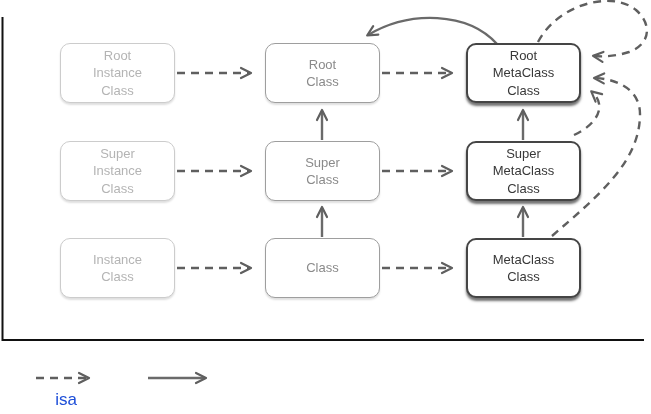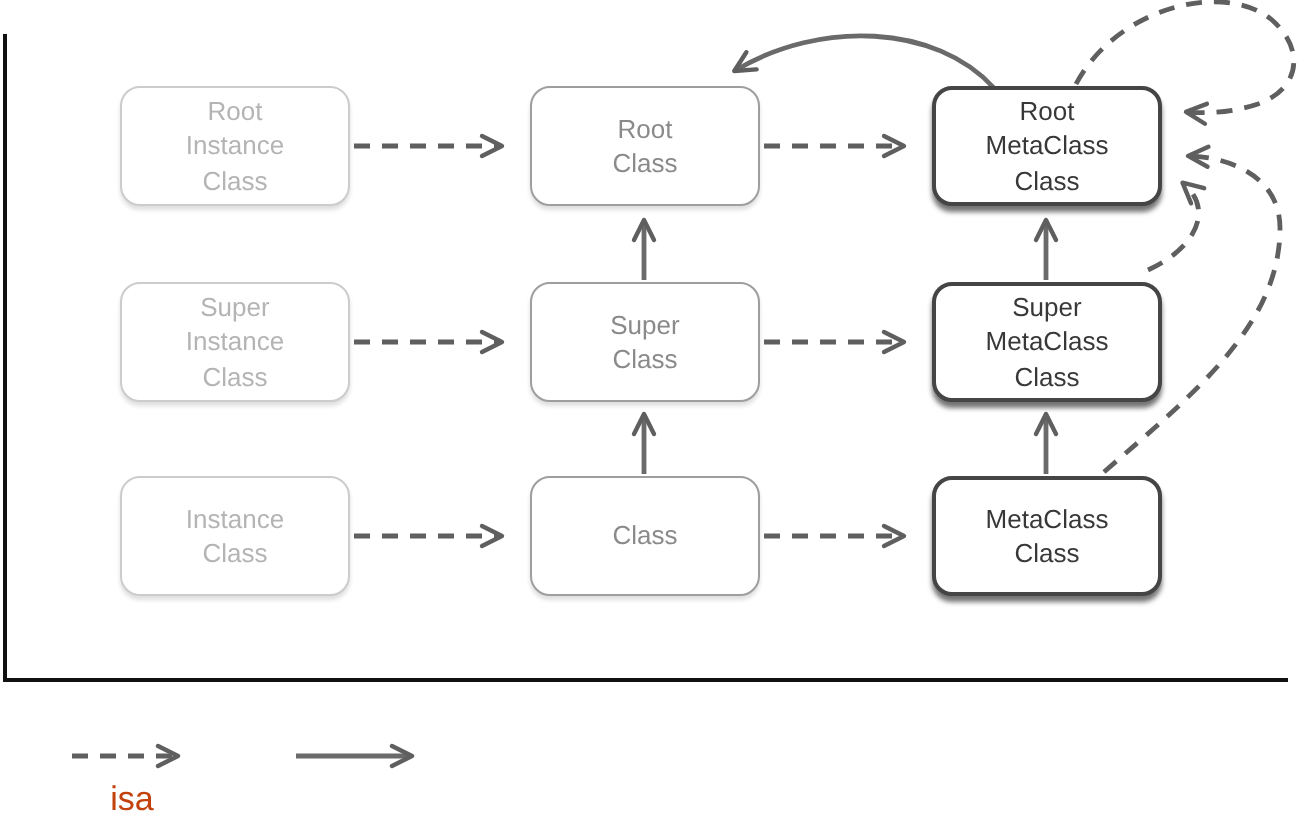--- a/index.html
+++ b/index.html
@@ -13,21 +13,21 @@
         text-align:center;font-size:13px;line-height:1.32;white-space:pre-line;
         box-sizing:border-box;}
   .col1{left:60px;border:1.5px solid #cccccc;color:#b4b4b4;
         box-shadow:0 2px 2px rgba(0,0,0,0.13);}
   .col2{left:265px;border:1.5px solid #9e9e9e;color:#8a8a8a;
         box-shadow:0 2px 2px rgba(0,0,0,0.13);}
   .col3{left:466px;border:2px solid #454545;color:#383838;
         box-shadow:0 3px 2.5px rgba(0,0,0,0.55);}
   .row1{top:43px;} .row2{top:141px;} .row3{top:238px;}
 
-  .legend-label{position:absolute;top:390px;font-size:17px;color:#c2410c;
+  .legend-label{position:absolute;top:390px;font-size:17px;color:#1d4ed8;
         text-align:center;transform:translateX(-50%);}
   #legend-isa{left:66px;}
   #legend-superclass{left:179px;}
 </style>
 </head>
 <body>
 
 <div class="stage">
 
   <svg class="wires" viewBox="0 0 651 414" xmlns="http://www.w3.org/2000/svg">

